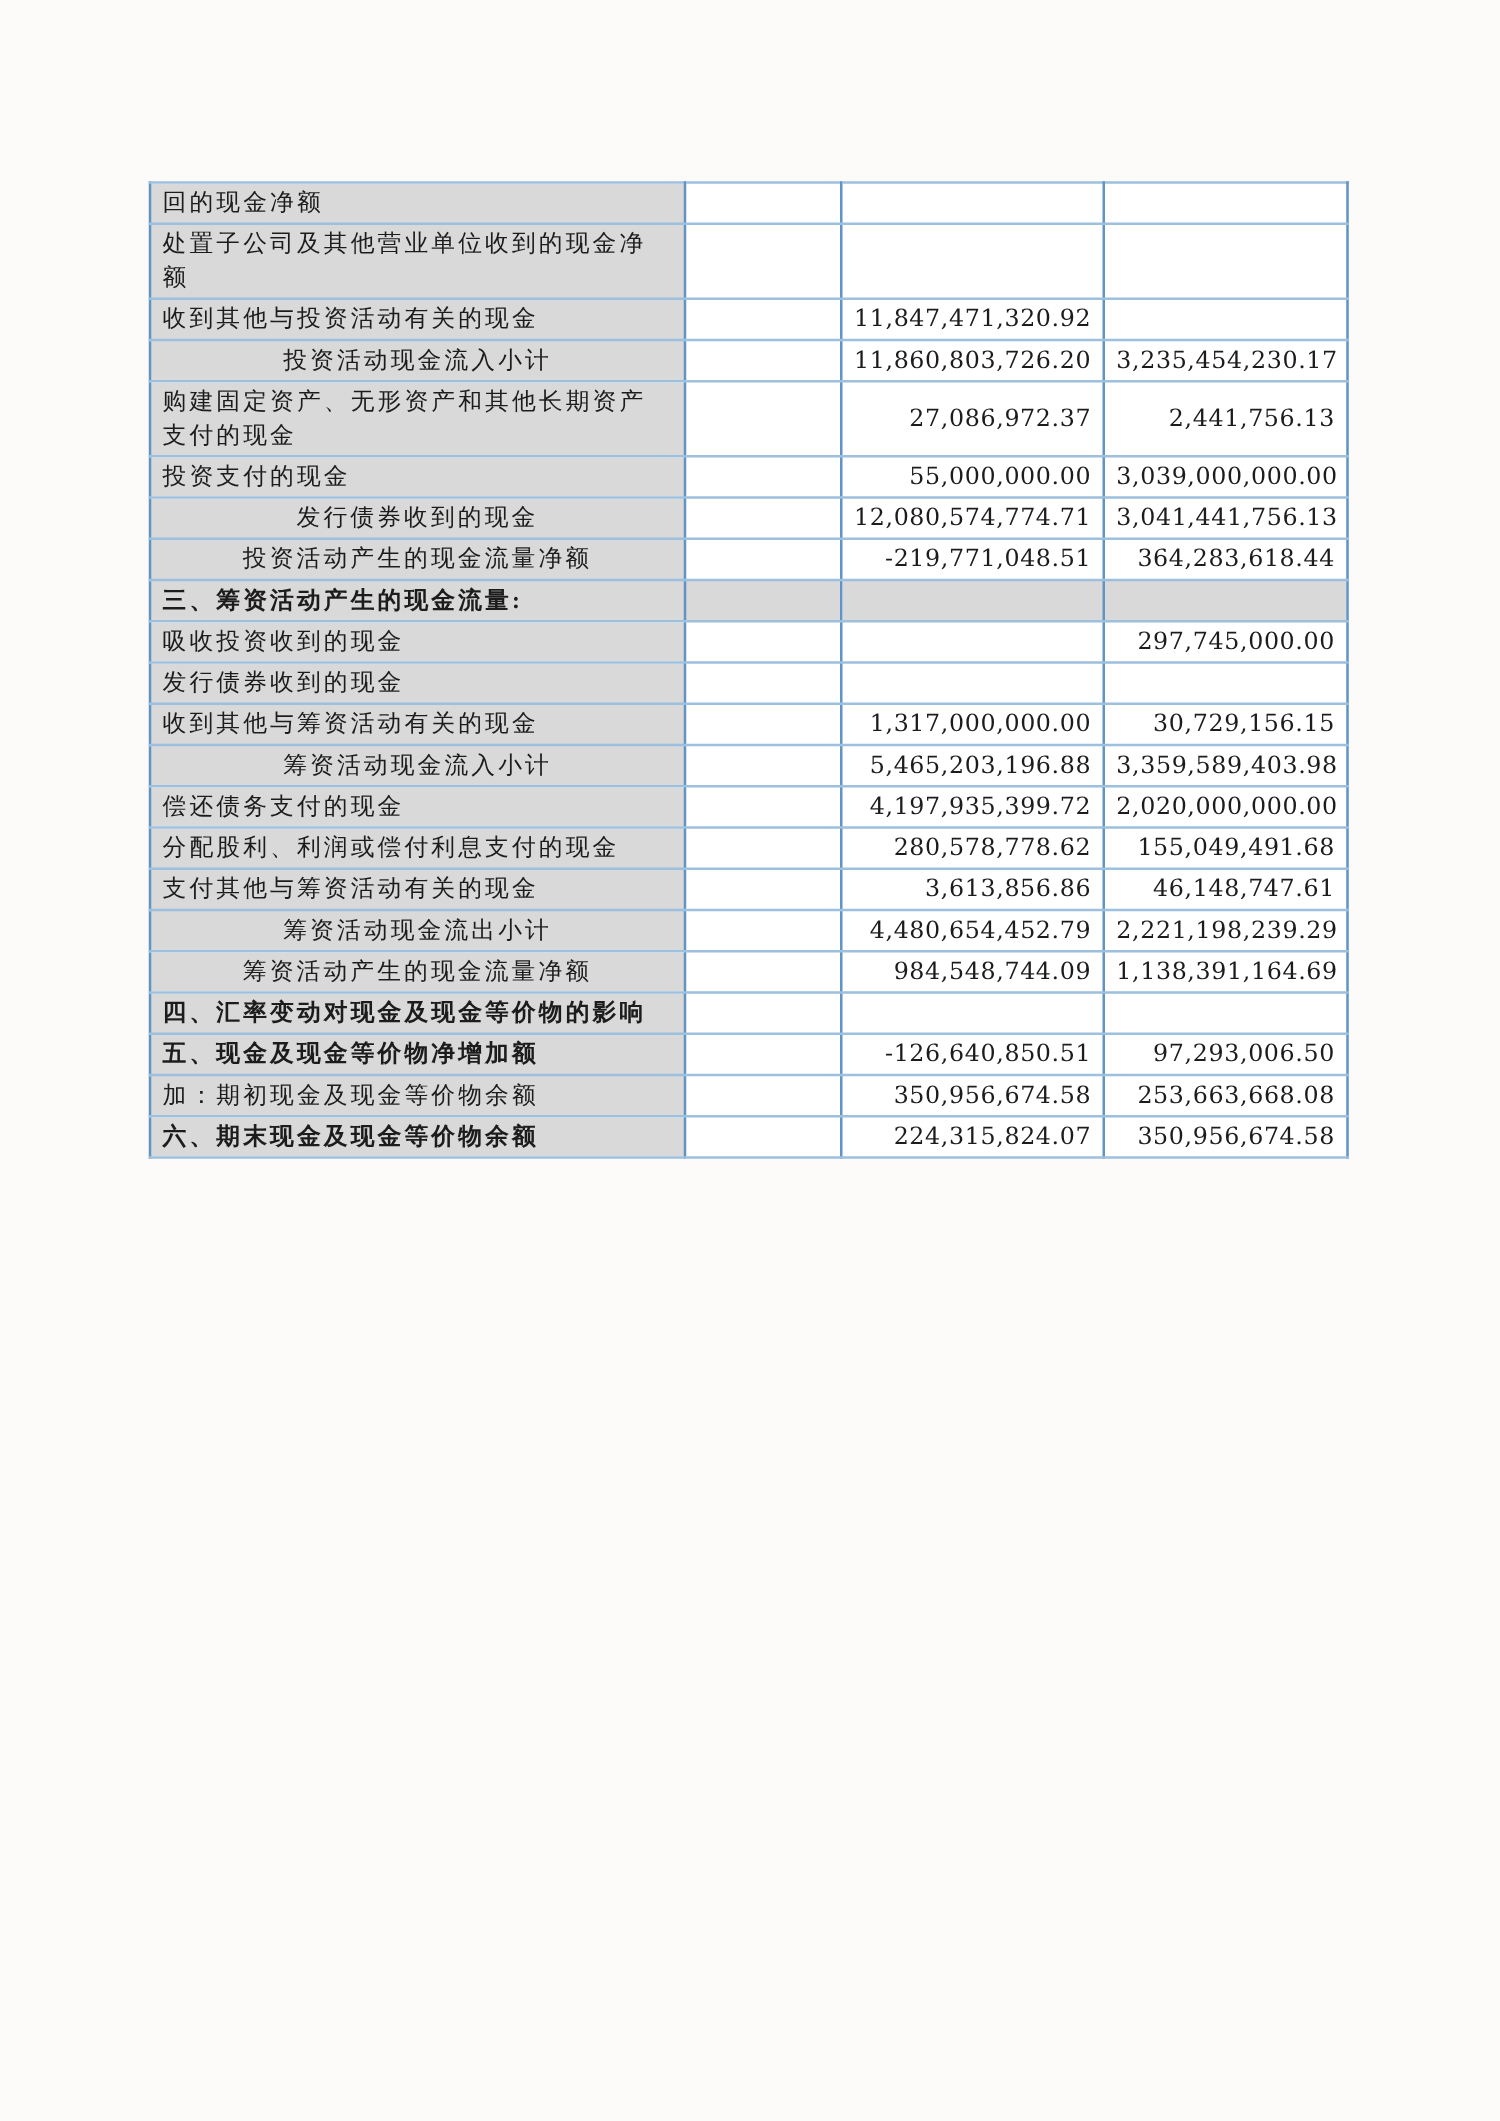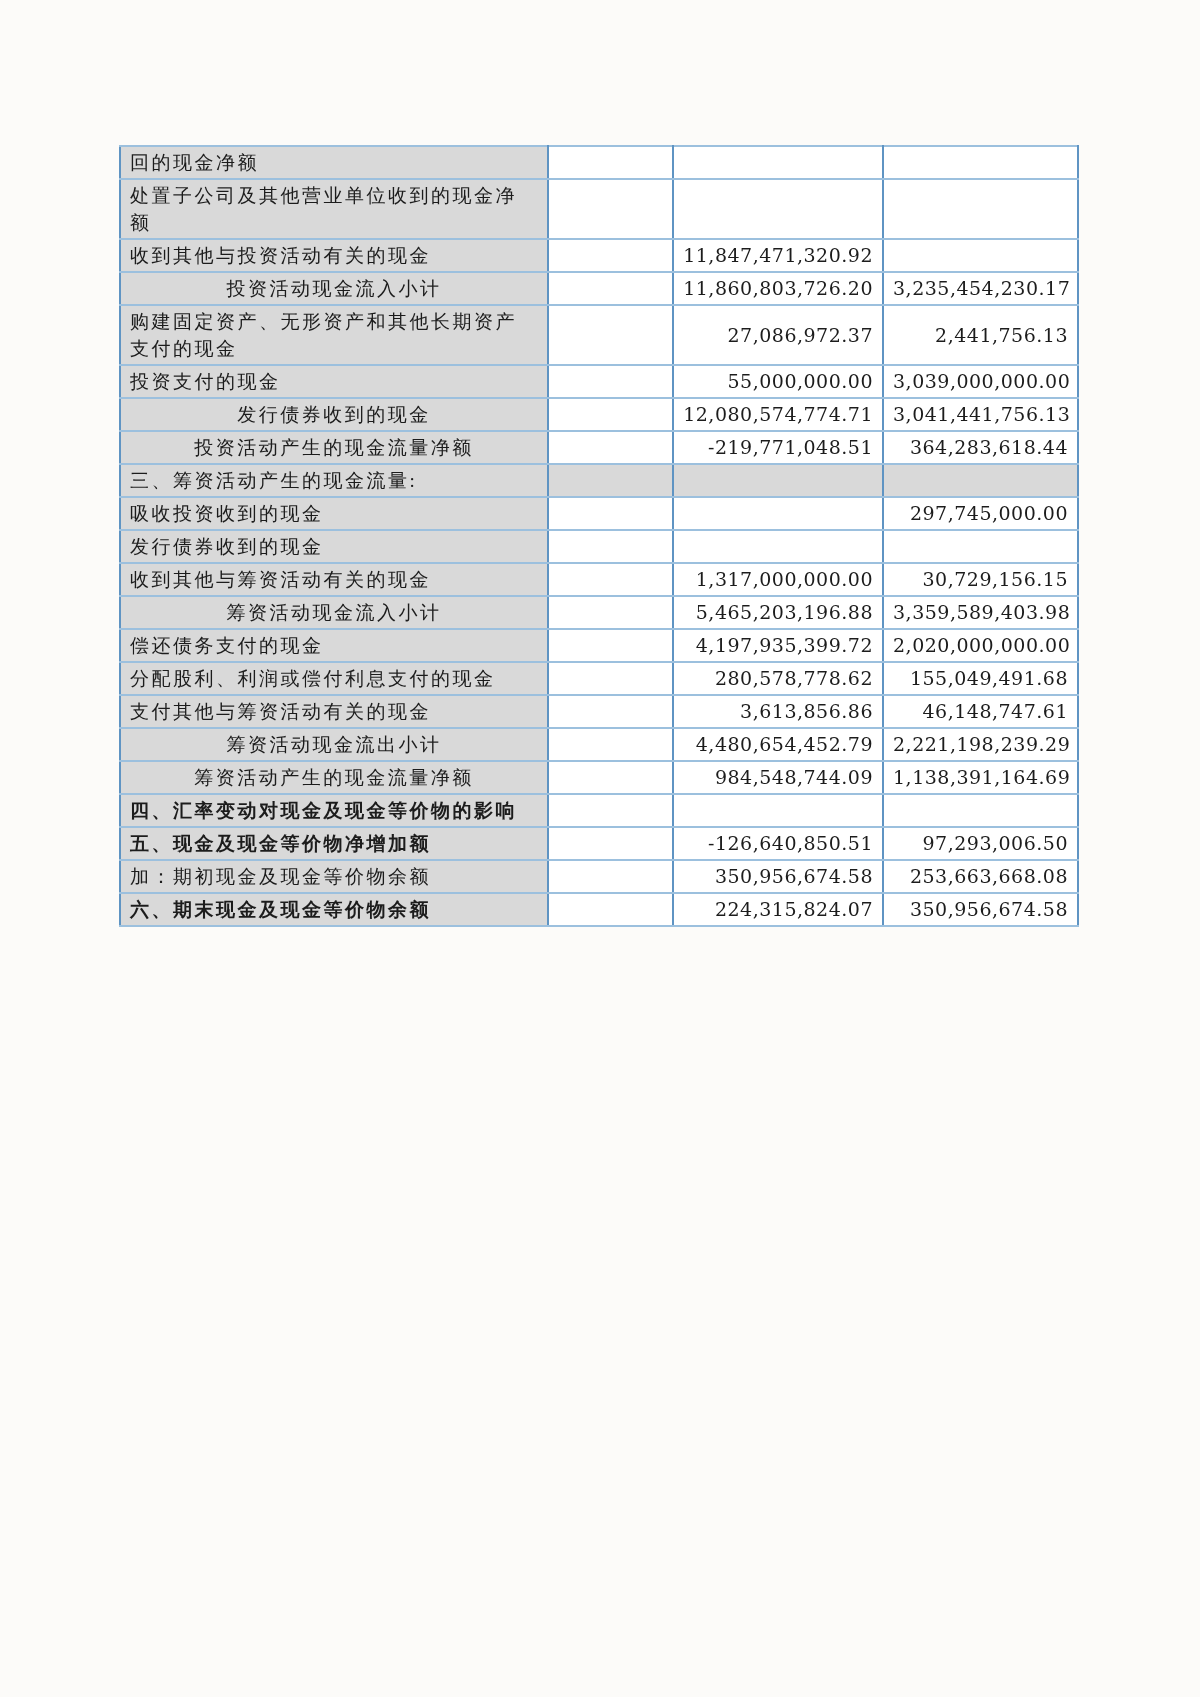--- a/index.html
+++ b/index.html
@@ -42,21 +42,21 @@
     background:#ffffff;
     text-align:right;
     padding:2px 9px;
     letter-spacing:0.5px;
     font-family:"DejaVu Serif","Liberation Serif",serif;
     margin-left:17px;
   }
   tr.row-subtotal td.lbl { font-weight:normal; text-align:center; }
   tr.row-bold td.lbl { font-weight:bold; }
   tr.row-section td { background:#d9d9d9; }
-  tr.row-section td.lbl { font-weight:normal; }
+  tr.row-section td.lbl { font-weight:bold; }
 </style>
 </head>
 <body>
 
 <div class="page">
   <table class="cashflow">
     <colgroup>
       <col style="width:428px">
       <col style="width:125px">
       <col style="width:210px">

